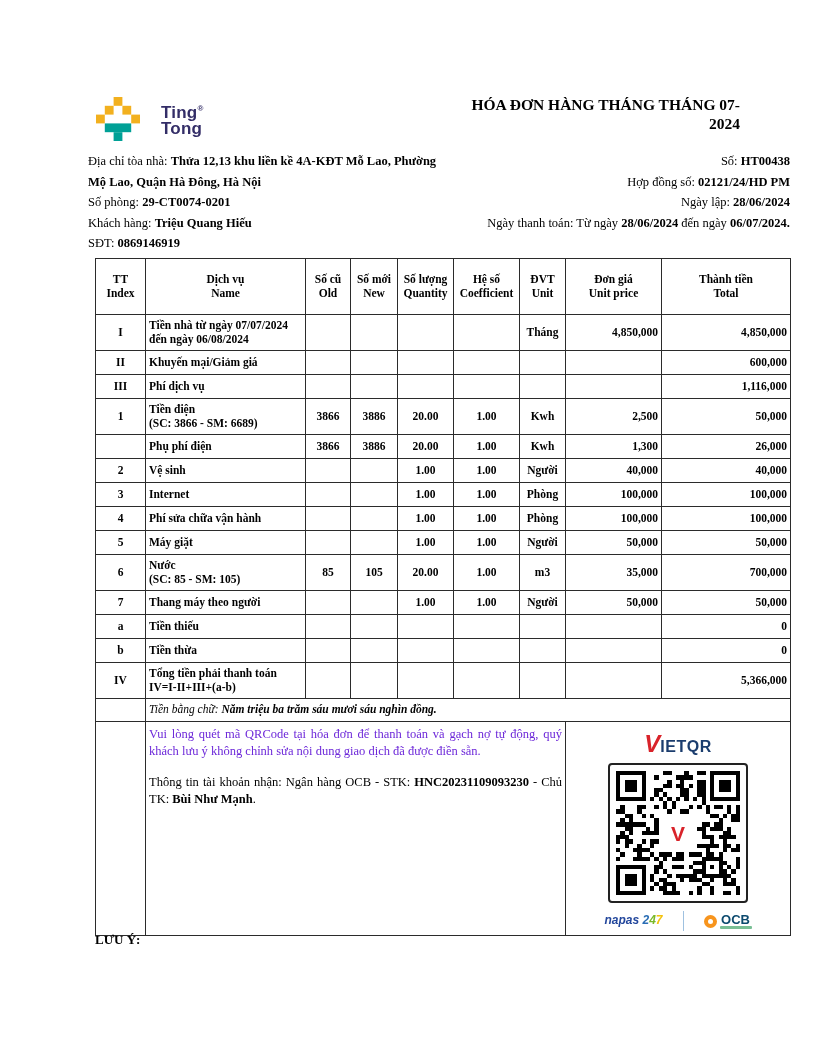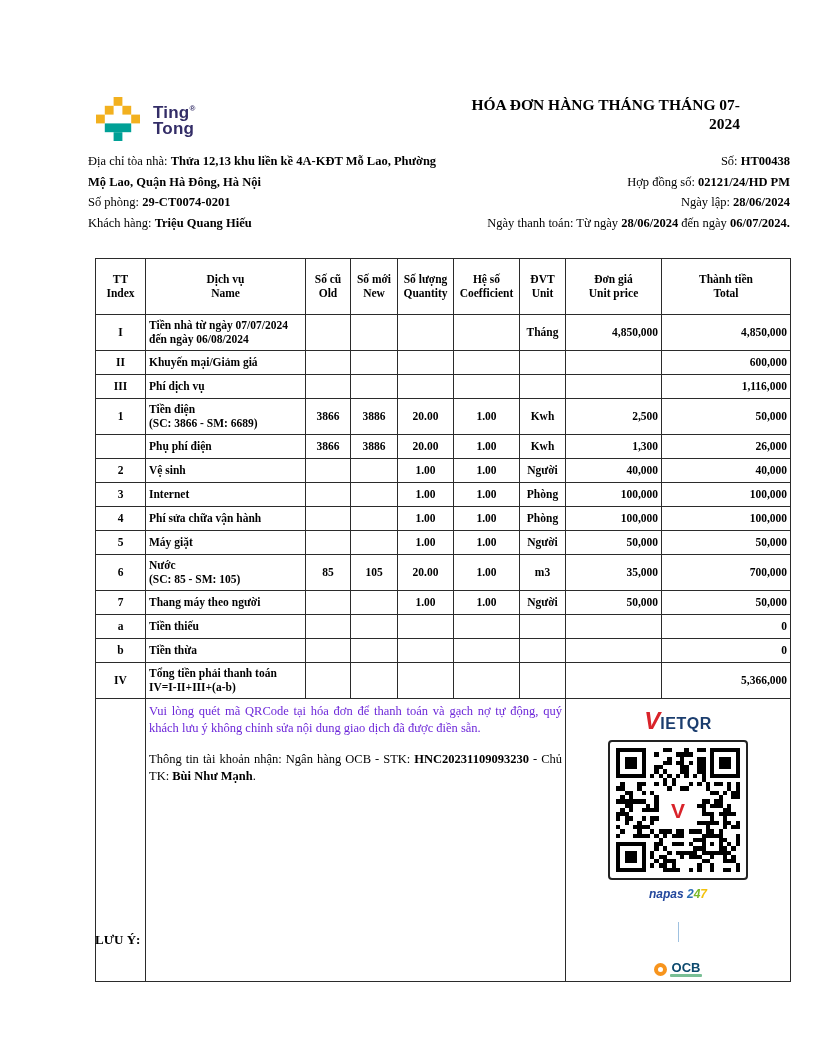--- a/index.html
+++ b/index.html
@@ -4,21 +4,21 @@
 <style>
   * { margin:0; padding:0; box-sizing:border-box; }
   html,body { background:#ffffff; }
   .page {
     position:relative; width:816px; height:1056px; background:#fff;
     font-family:"Liberation Serif","DejaVu Serif",serif; color:#000;
     overflow:hidden; margin:0 auto;
   }
 
   
-  .logo { position:absolute; left:95px; top:97px; display:flex; align-items:center; gap:12px; }
+  .logo { position:absolute; left:95px; top:97px; display:flex; align-items:center; gap:20px; }
   .logo-icon svg { display:block; }
   .logo-text { font-family:"Liberation Sans","DejaVu Sans",sans-serif; font-weight:bold; color:#332d67; font-size:17px; line-height:16px; letter-spacing:.2px; }
   .logo-text sup { font-size:8px; }
 
   
   .doc-title { position:absolute; top:95px; right:76px; width:330px; text-align:right;
     font-weight:bold; font-size:15.5px; line-height:19px; }
 
   
   .info-left  { position:absolute; left:88px; top:151px; width:356px; font-size:12.5px; line-height:20.5px; }
@@ -49,21 +49,21 @@
   .vietqr-logo { font-family:"Liberation Sans","DejaVu Sans",sans-serif; font-weight:bold; line-height:24px; }
   .vietqr-v { color:#d9232a; font-size:24px; font-style:italic; font-weight:900; }
   .vietqr-rest { color:#1b3d6e; font-size:16px; letter-spacing:.5px; font-weight:900; }
   .qr-frame { position:relative; width:140px; height:140px; margin:3px auto 0 auto;
     border:2px solid #222; border-radius:4px; background:#fff; padding:6px; }
   .qr-frame svg { display:block; width:124px; height:124px; shape-rendering:crispEdges; }
   .qr-center-badge { position:absolute; left:50%; top:50%; transform:translate(-50%,-50%);
     width:30px; height:30px; background:#fff; border-radius:6px; display:flex; align-items:center; justify-content:center; }
   .qr-center-badge span { color:#d9232a; font-family:"Liberation Sans",sans-serif; font-weight:900; font-size:21px; line-height:1; }
   .qr-partners { margin-top:8px; display:flex; align-items:center; justify-content:center; gap:20px;
-    font-family:"Liberation Sans","DejaVu Sans",sans-serif;flex-direction:column; }
+    font-family:"Liberation Sans","DejaVu Sans",sans-serif; }
   .napas { font-style:italic; font-weight:bold; font-size:12px; color:#23479c; }
   .napas .d2 { color:#2a6db4; } .napas .d4 { color:#7ab929; } .napas .d7 { color:#f4c20d; }
   .partner-divider { width:1px; height:20px; background:#9fc1e0; }
   .ocb { display:flex; align-items:center; gap:3px; }
   .ocb-ring { width:13px; height:13px; border:4px solid #f7941d; border-radius:50%; background:#fff; }
   .ocb-name { color:#0c4a6e; font-weight:900; font-size:13px; line-height:11px; }
   .ocb-sub { height:3px; width:32px; background:#0b8a3e; opacity:.55; margin-top:1px; border-radius:1px; }
 
   
   .footer-note { position:absolute; left:95px; top:932px; font-weight:bold; font-size:13px; }
@@ -93,20 +93,21 @@
 
   <div class="doc-title">
     <div>HÓA ĐƠN HÀNG THÁNG THÁNG 07-</div>
     <div>2024</div>
   </div>
 
   <div class="info-left">
     <div><span>Địa chỉ tòa nhà: </span><b>Thửa 12,13 khu liền kề 4A-KĐT Mỗ Lao, Phường Mộ Lao, Quận Hà Đông, Hà Nội</b></div>
     <div><span>Số phòng: </span><b>29-CT0074-0201</b></div>
     <div><span>Khách hàng: </span><b>Triệu Quang Hiếu</b></div>
+    <div><span>SĐT: </span><b>0869146919</b></div>
   </div>
 
   <div class="info-right">
     <div><span>Số: </span><b>HT00438</b></div>
     <div><span>Hợp đồng số: </span><b>02121/24/HD PM</b></div>
     <div><span>Ngày lập: </span><b>28/06/2024</b></div>
     <div><span>Ngày thanh toán: Từ ngày </span><b>28/06/2024</b><span> đến ngày </span><b>06/07/2024.</b></div>
   </div>
 
   <table class="invoice">
@@ -343,20 +344,24 @@
           <td class="c-old"></td>
           <td class="c-new"></td>
           <td class="c-quantity"></td>
           <td class="c-coefficient"></td>
           <td class="c-unit"></td>
           <td class="c-unit_price"></td>
           <td class="c-total">5,366,000</td>
         </tr>
       </tbody>
     <tbody>
+      <tr class="words-row">
+        <td></td>
+        <td class="words-cell" colspan="8"><span>Tiền bằng chữ: </span><b>Năm triệu ba trăm sáu mươi sáu nghìn đồng.</b></td>
+      </tr>
       <tr class="payment-row">
         <td></td>
         <td class="pay-text-cell" colspan="6">
           <div class="qr-note">Vui lòng quét mã QRCode tại hóa đơn để thanh toán và gạch nợ tự động, quý khách lưu ý không chỉnh sửa nội dung giao dịch đã được điền sẵn.</div>
           <div class="account-line"><span>Thông tin tài khoản nhận: Ngân hàng OCB - STK: </span><b>HNC20231109093230</b><span> - Chủ TK: </span><b>Bùi Như Mạnh</b><span>.</span></div>
         </td>
         <td colspan="2">
           <div class="qr-card">
             <div class="vietqr-logo"><span class="vietqr-v">V</span><span class="vietqr-rest">IETQR</span></div>
             <div class="qr-frame">

